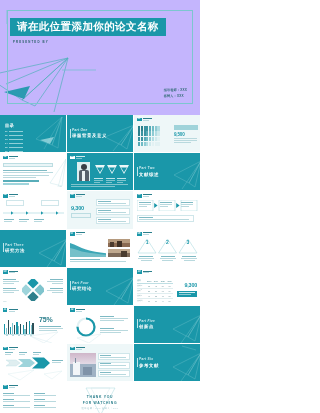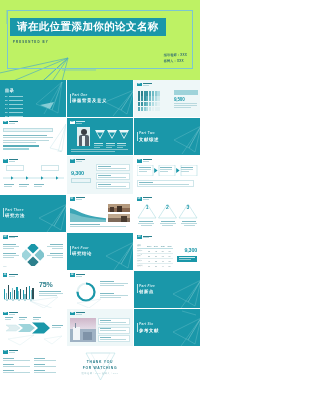--- a/index.html
+++ b/index.html
@@ -6,22 +6,22 @@
   html, body {
     width: 200px; height: 413px;
     background: #ffffff;
     font-family: "Liberation Sans", sans-serif;
     overflow: hidden;
   }
   .page { position: relative; width: 200px; height: 413px; background: #fff; }
 
   
   .hero {
-    position: relative; width: 200px; height: 80px;
-    background: #bef264; overflow: hidden;
+    position: relative; width: 200px; height: 115px;
+    background: #c4b5fd; overflow: hidden;
   }
   .hero-frame {
     position: absolute; left: 7px; top: 10px; right: 7px; bottom: 11px;
     border: 1px solid #7cc6cf;
   }
   .hero-title-bar {
     position: absolute; left: 10px; top: 18px;
     background: #1a97a9; color: #fff;
     padding: 3px 7px 4px 7px;
     font-size: 10.5px; font-weight: bold; letter-spacing: .4px;

